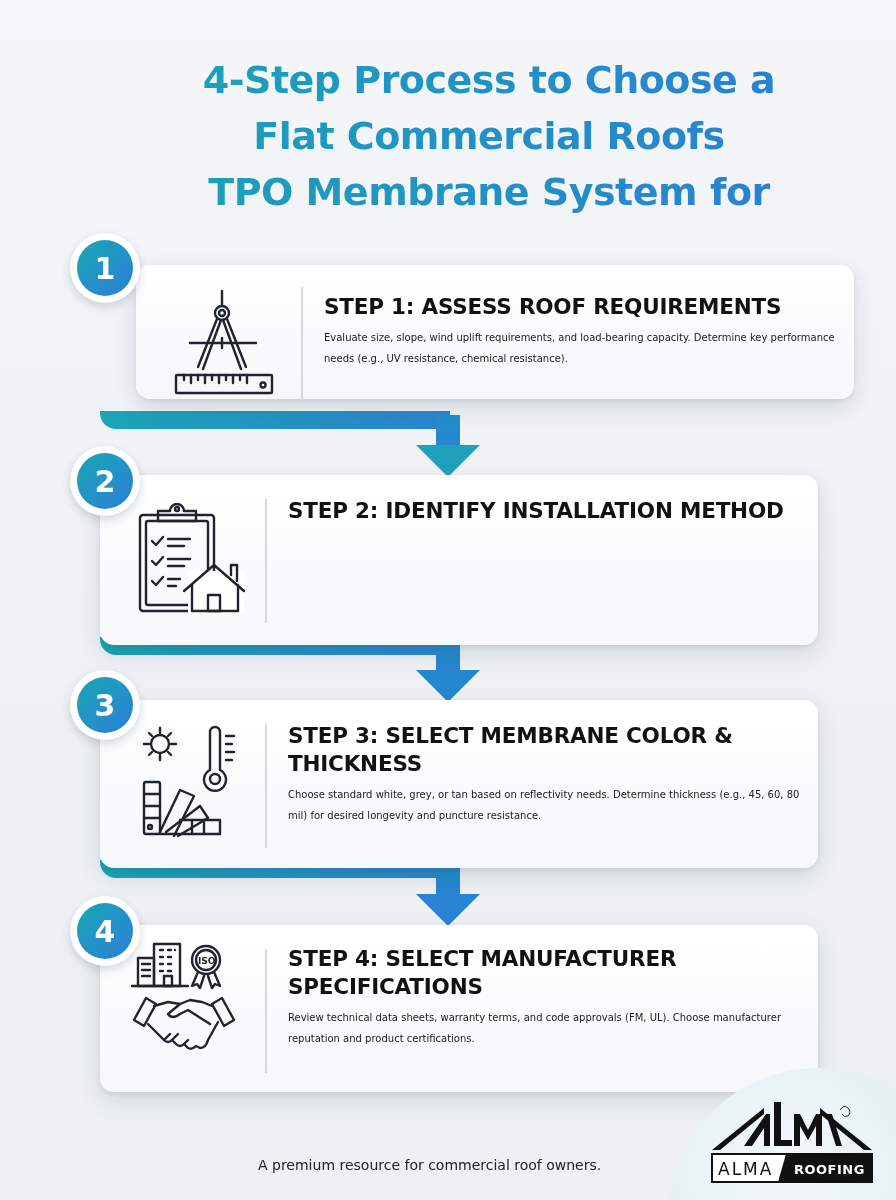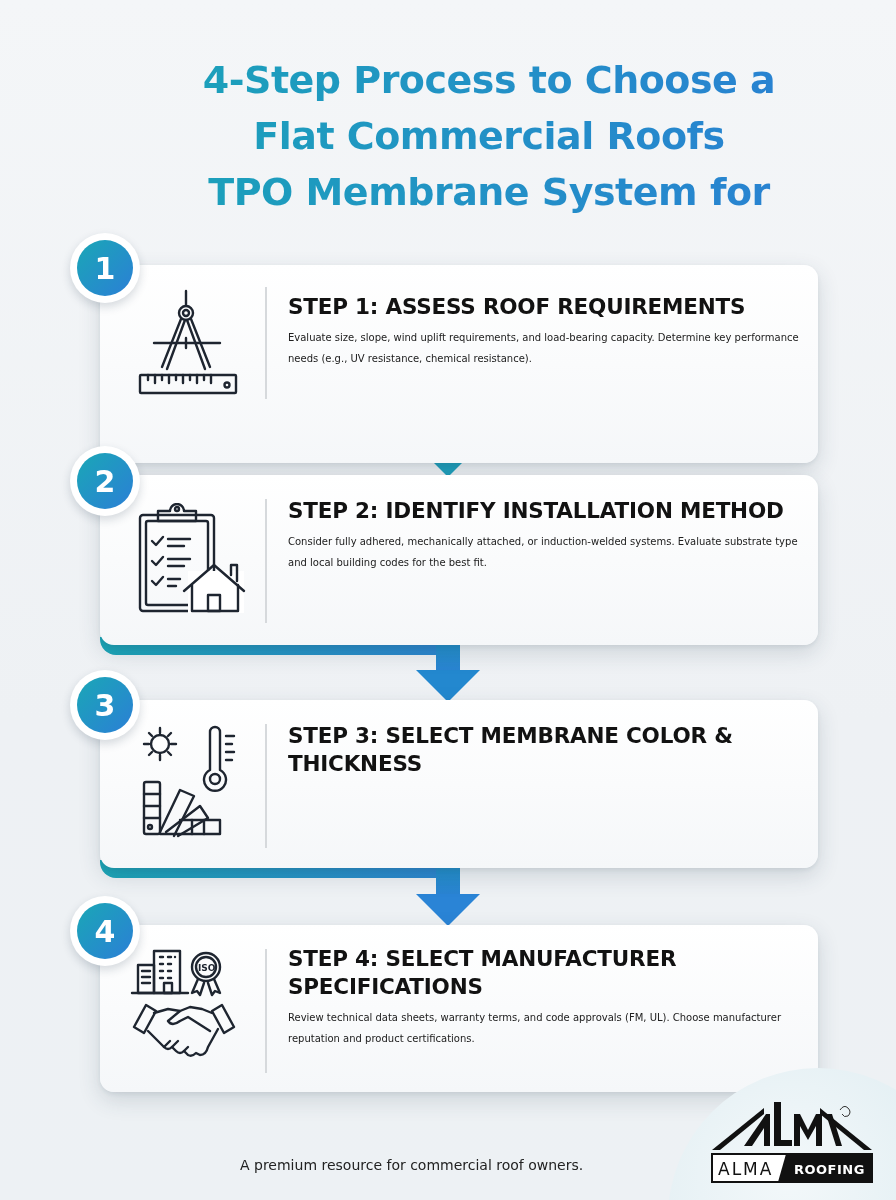--- a/index.html
+++ b/index.html
@@ -64,21 +64,21 @@
   }
   .text-block { position: absolute; left: 188px; width: 520px; }
   .step-title {
     font-family: "DejaVu Sans", sans-serif; font-weight: bold;
     font-size: 21.5px; line-height: 28px; color: #121212; letter-spacing: -0.2px;
   }
   .step-desc {
     margin-top: 6px; font-size: 10px; line-height: 21px; color: #202020;
   }
   .footer-text {
-    position: absolute; left: 240px; top: 1157px;
+    position: absolute; left: 258px; top: 1157px;
     font-size: 14px; color: #222;
   }
   .logo-bg {
     position: absolute; left: 668px; top: 1068px; width: 300px; height: 300px;
     border-radius: 50%;
     background: radial-gradient(circle at 40% 35%, #f3f8fa 0%, #e3eff3 60%, #dbe9ee 100%);
   }
   .logo { position: absolute; left: 708px; top: 1098px; width: 168px; height: 88px; }
 </style>
 </head>
@@ -87,21 +87,21 @@
 <h1 class="title">
   <span>4-Step Process to Choose a</span>
   <span>Flat Commercial Roofs</span>
   <span>TPO Membrane System for</span>
 </h1>
 
 <div class="card-wrap" style="top:265px; height:210px;">
   <div class="connector" style="top:146px;"></div>
   <div class="connector-stem" style="left:336px; top:150px; height:30px;"></div>
   <div class="arrow-head" style="left:316px; top:180px; border-top-color:#1fa0bd;"></div>
-  <div class="card" style="height:198px;">
+  <div class="card" style="height:134px;margin-left:36px;">
     <div class="icon-box" style="top:22px;">
       <svg width="122" height="110" viewBox="0 0 122 110" fill="none" stroke="#1e2530" stroke-width="2.4" stroke-linecap="round" stroke-linejoin="round">
         <line x1="58" y1="4" x2="58" y2="18"></line>
         <circle cx="58" cy="26" r="7"></circle>
         <circle cx="58" cy="26" r="3"></circle>
         <path d="M53 32 L34 80 M57 33 L39 82"></path>
         <path d="M63 32 L82 80 M59 33 L77 82"></path>
         <line x1="26" y1="56" x2="92" y2="56"></line>
         <line x1="58" y1="51" x2="58" y2="61"></line>
         <rect x="12" y="88" width="96" height="18" rx="1"></rect>
@@ -143,21 +143,20 @@
         <rect x="60" y="68" width="56" height="42" fill="#fff" stroke="none"></rect>
         <path d="M56 88 L86 62 L116 88"></path>
         <path d="M64 82 V108 H110 V82"></path>
         <path d="M103 72 V62 H109 V78"></path>
         <rect x="80" y="92" width="12" height="16"></rect>
       </svg>
     </div>
     <div class="divider" style="top:24px; height:124px;"></div>
     <div class="text-block" style="top:22px;">
       <div class="step-title">STEP 2: IDENTIFY INSTALLATION METHOD</div>
-      <div class="step-desc">Consider fully adhered, mechanically attached, or induction-welded systems. Evaluate substrate type and local building codes for the best fit.</div>
     </div>
   </div>
 </div>
 <div class="badge" style="left:70px; top:446px;">
   <div class="badge-inner">2</div>
 </div>
 
 <div class="card-wrap" style="top:700px; height:197px;">
   <div class="connector" style="top:160px;"></div>
   <div class="connector-stem" style="left:336px; top:164px; height:30px;"></div>
@@ -178,30 +177,31 @@
         <path d="M32 108 L52 66 L66 72 L46 112"></path>
         <path d="M38 108 L72 82 L80 94 L50 112"></path>
         <path d="M32 110 H92 V96 H52"></path>
         <line x1="64" y1="96" x2="64" y2="110"></line>
           <line x1="76" y1="96" x2="76" y2="110"></line>
       </svg>
     </div>
     <div class="divider" style="top:24px; height:124px;"></div>
     <div class="text-block" style="top:22px;">
       <div class="step-title">STEP 3: SELECT MEMBRANE COLOR &amp; THICKNESS</div>
+      <div class="step-desc">Choose standard white, grey, or tan based on reflectivity needs. Determine thickness (e.g., 45, 60, 80 mil) for desired longevity and puncture resistance.</div>
     </div>
   </div>
 </div>
 <div class="badge" style="left:70px; top:670px;">
   <div class="badge-inner">3</div>
 </div>
 
 <div class="card-wrap" style="top:925px; height:170px;">
   <div class="card" style="height:167px;">
-    <div class="icon-box" style="top:22px;">
+    <div class="icon-box" style="top:15px;">
       <svg width="130" height="120" viewBox="0 0 130 120" fill="none" stroke="#1e2530" stroke-width="2.4" stroke-linecap="round" stroke-linejoin="round">
         <rect x="26" y="4" width="26" height="42"></rect>
         <path d="M32 10 h3 M40 10 h3 M47 10 h0 M32 17 h3 M40 17 h3 M32 24 h3 M40 24 h3 M32 31 h3 M40 31 h3"></path>
         <rect x="36" y="36" width="8" height="10"></rect>
         <rect x="10" y="18" width="16" height="28"></rect>
         <path d="M14 24 h8 M14 30 h8 M14 36 h8"></path>
         <line x1="4" y1="46" x2="60" y2="46"></line>
         <circle cx="78" cy="20" r="14"></circle>
         <circle cx="78" cy="20" r="10"></circle>
         <text x="70" y="24" font-size="9" font-family="DejaVu Sans, sans-serif" fill="#1e2530" stroke="none" font-weight="bold">ISO</text>

